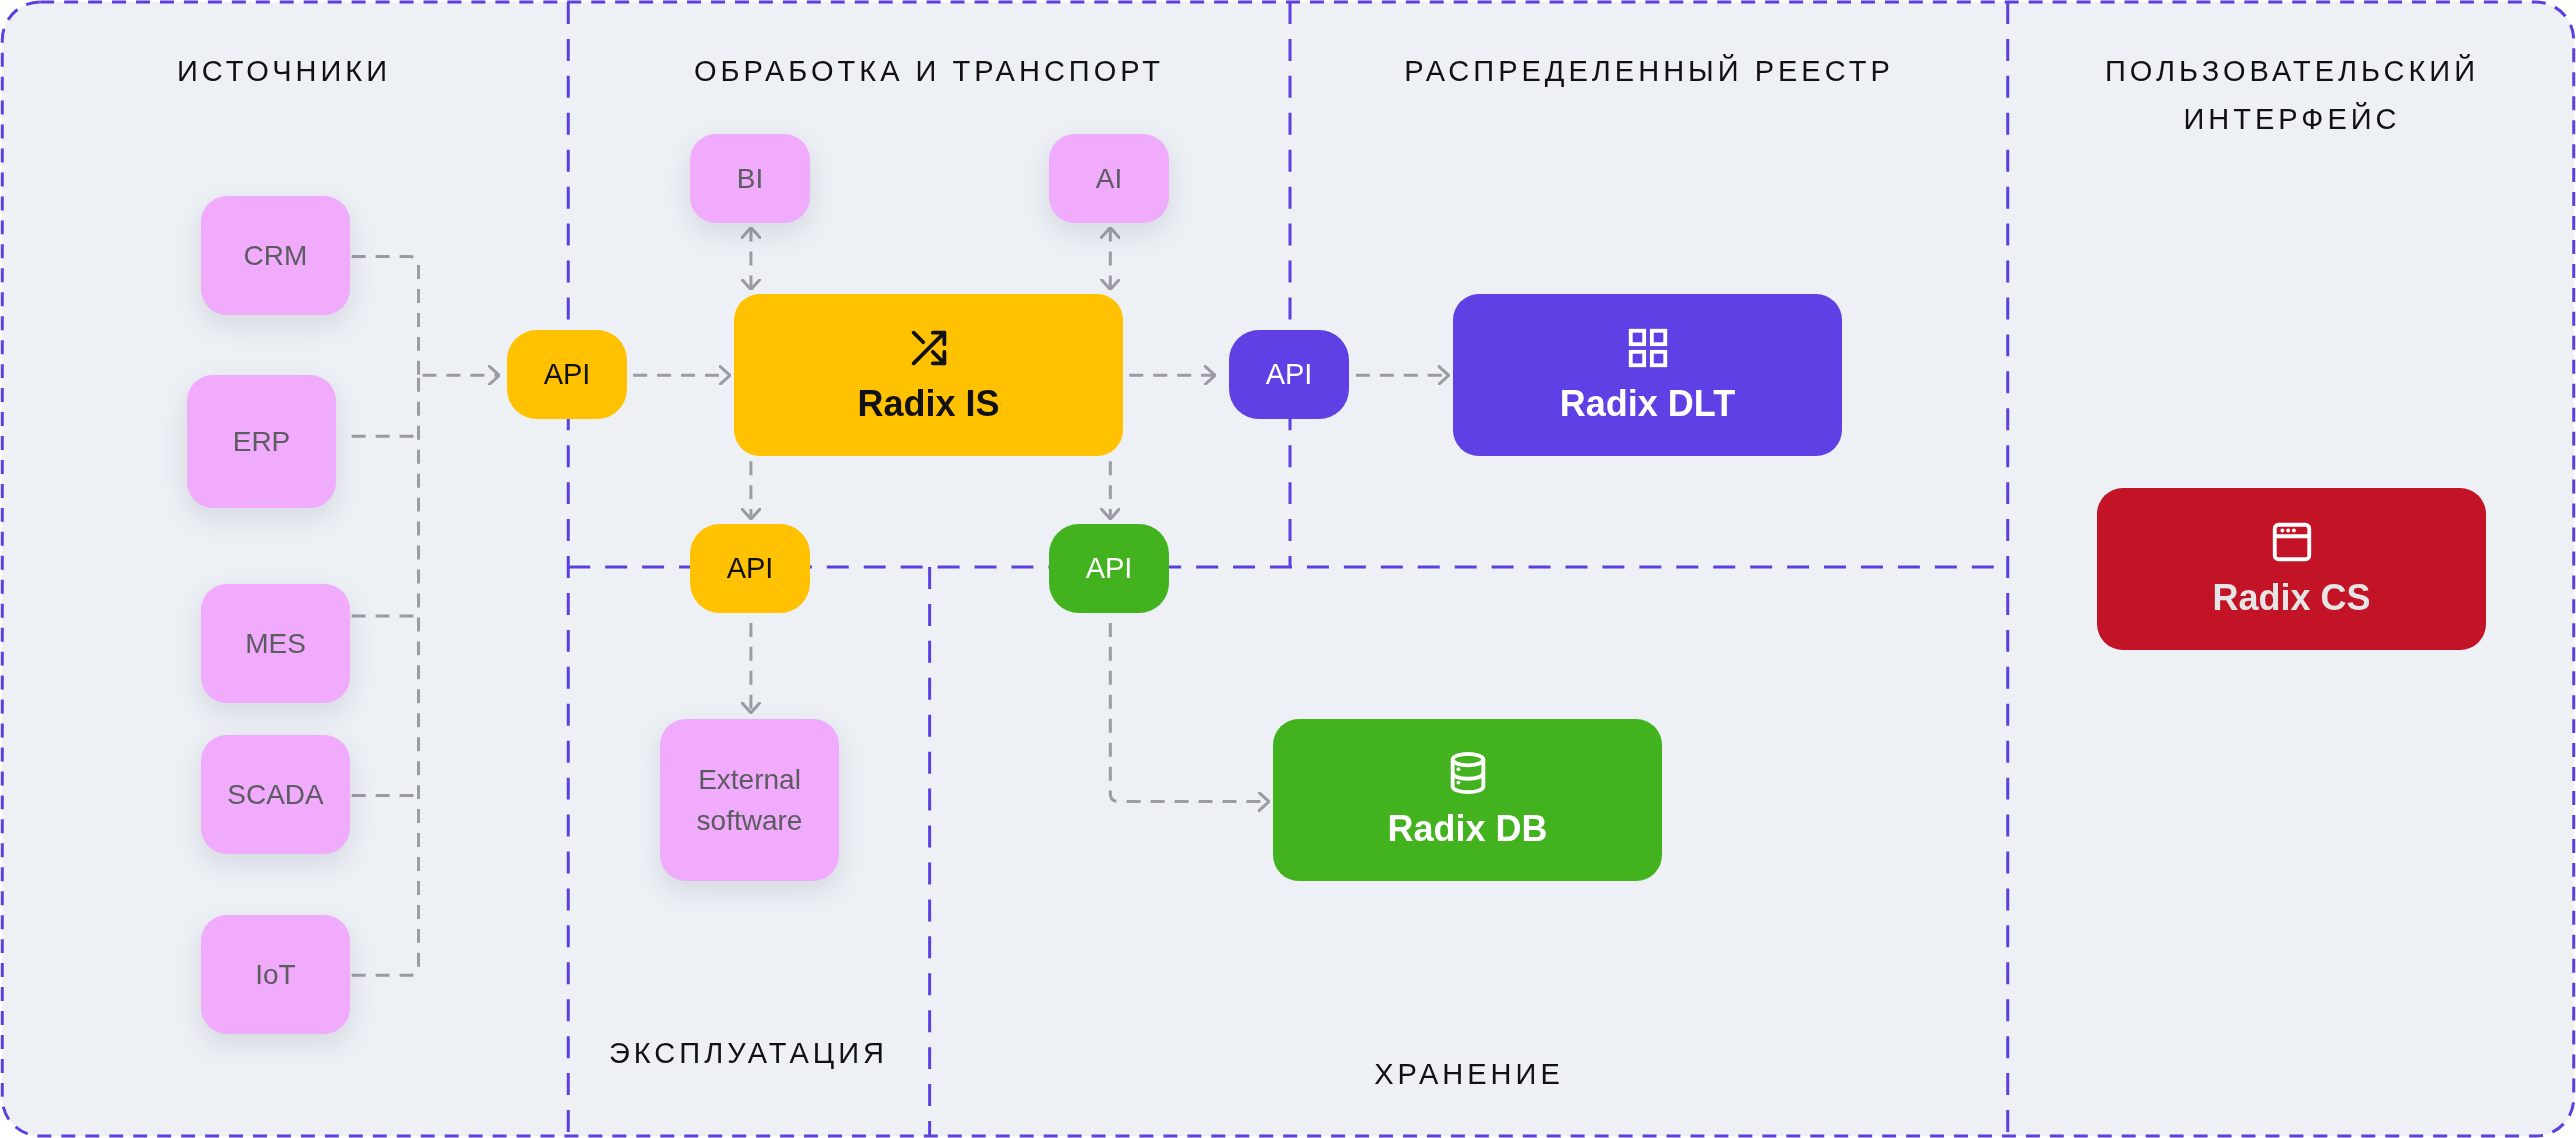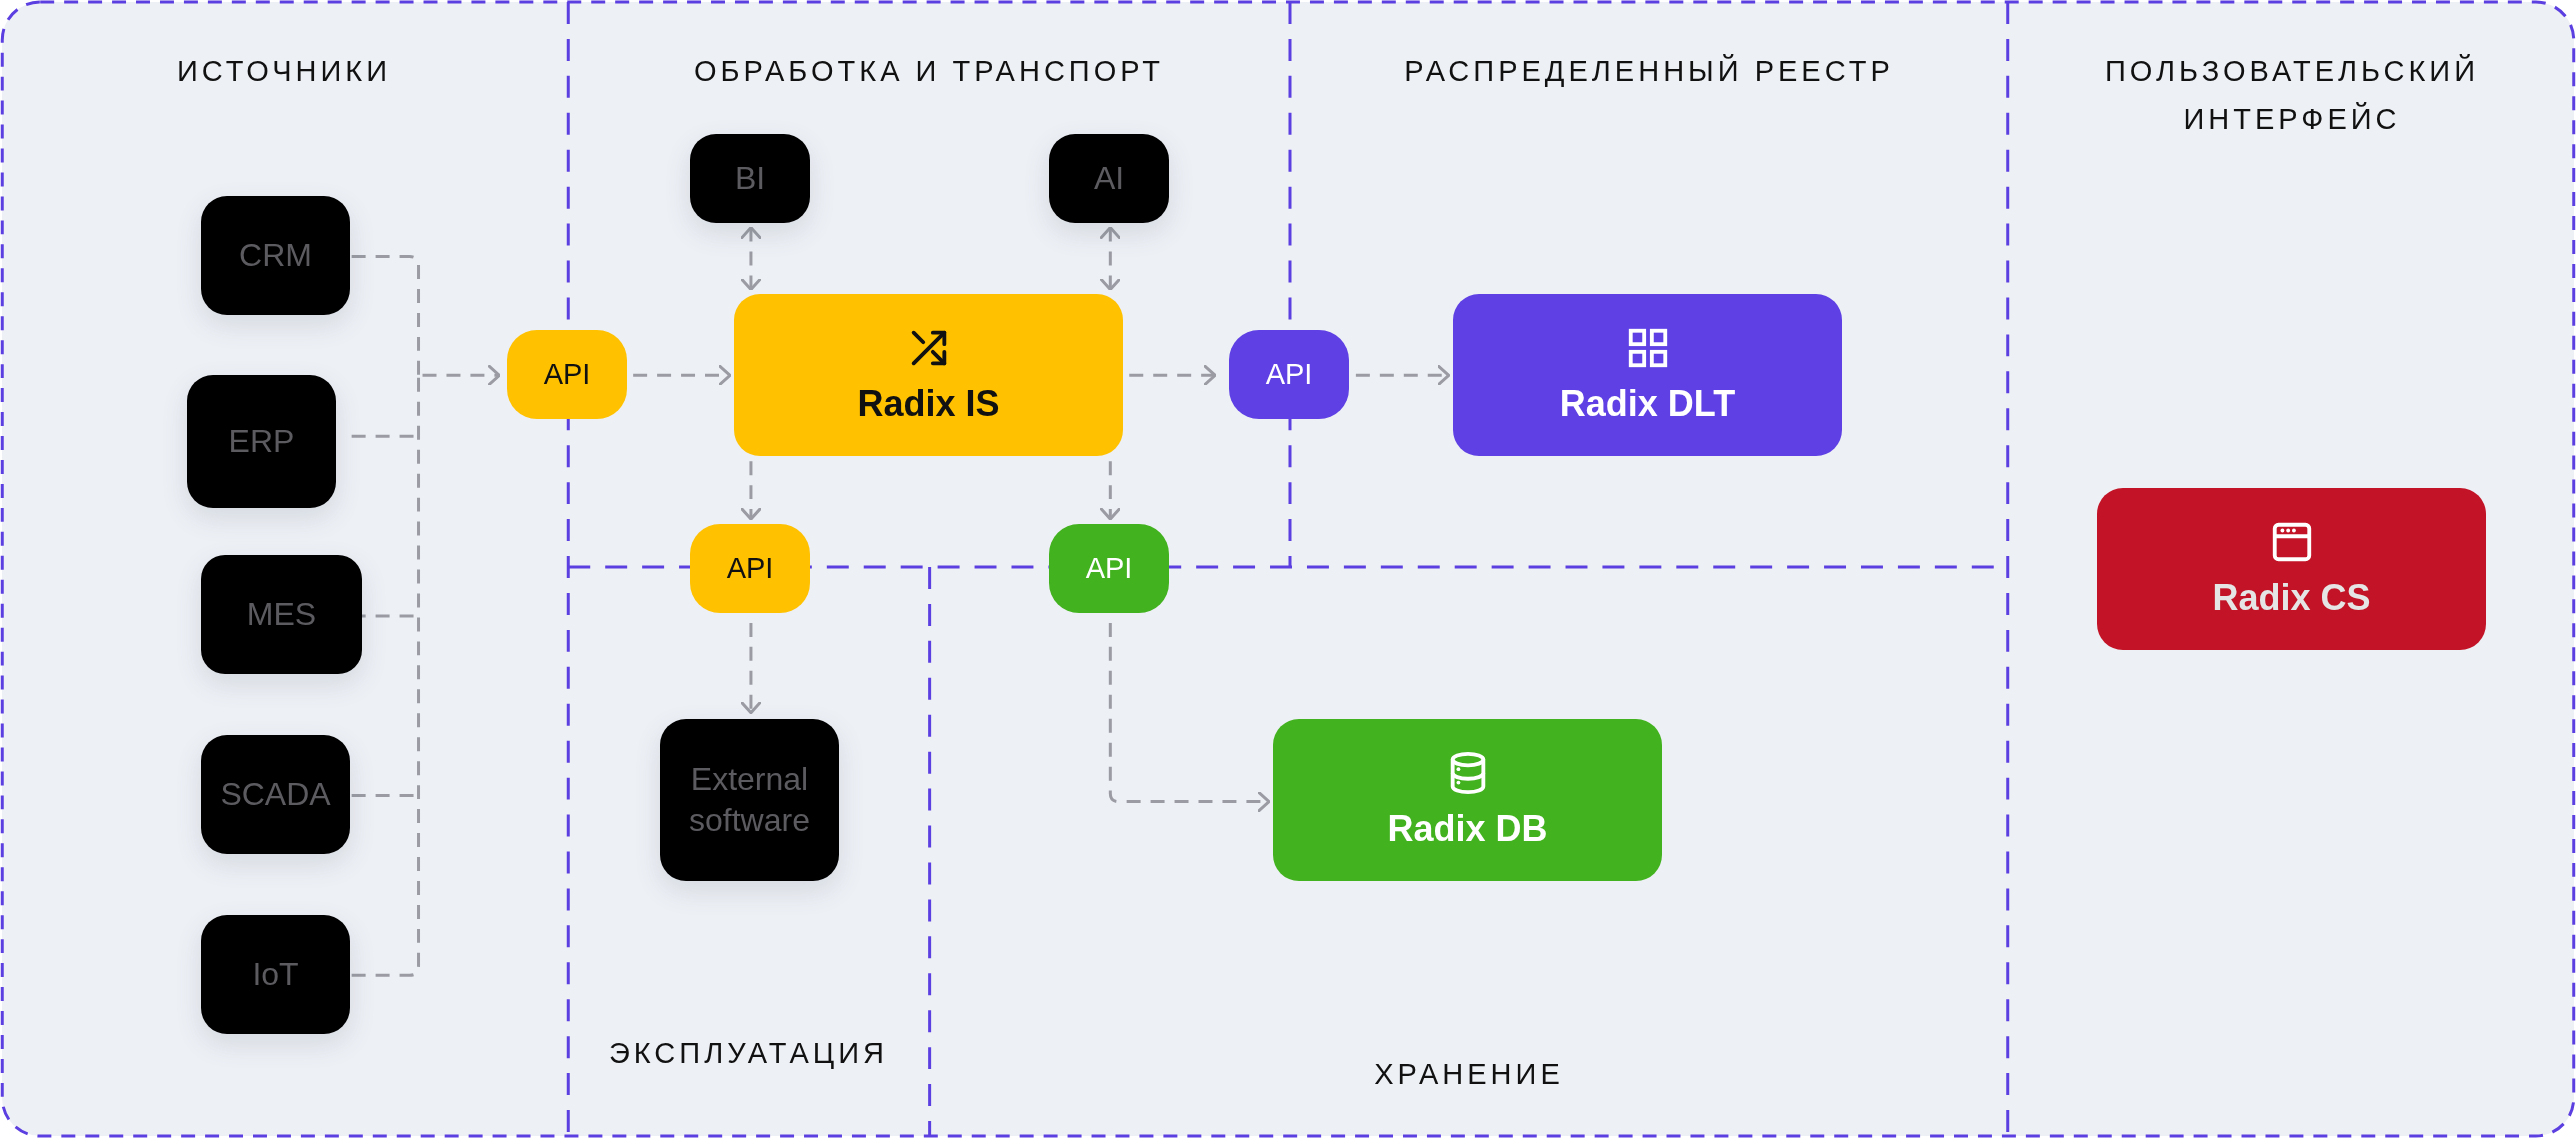--- a/index.html
+++ b/index.html
@@ -2,21 +2,21 @@
 <html><head>
 <meta charset="utf-8">
 <style>
   html, body { margin:0; padding:0; }
   body { width:2576px; height:1138px; background:#ffffff; font-family:"Liberation Sans", sans-serif; overflow:hidden; }
   #stage { position:relative; width:2576px; height:1138px; }
   #canvas-bg { position:absolute; left:2px; top:2px; width:2572px; height:1134px; background:#EDF0F5; border-radius:38px; }
   svg#lines { position:absolute; left:0; top:0; width:2576px; height:1138px; }
   .section-title { position:absolute; text-align:center; color:#111; font-size:29px; letter-spacing:4px; line-height:48px; text-transform:uppercase; }
   .node { position:absolute; display:flex; flex-direction:column; align-items:center; justify-content:center; box-sizing:border-box; }
-  .src { background:#000000; border-radius:26px; box-shadow:0 10px 26px rgba(90,100,120,0.16); color:#5b5b60; font-size:32px; text-align:center; line-height:41px; }
+  .src { background:#f0abfc; border-radius:26px; box-shadow:0 10px 26px rgba(90,100,120,0.16); color:#5b5b60; font-size:28px; text-align:center; line-height:41px; }
   .api { border-radius:30px; font-size:29px; }
   .big { border-radius:26px; font-size:36px; font-weight:bold; }
   .big .icon { width:46px; height:46px; margin-bottom:12px; }
   .yellow { background:#FFC100; color:#111; }
   .purple { background:#5E40E4; color:#fff; }
   .green { background:#43B21F; color:#fff; }
   .red { background:#C21426; color:#e5e5e5; }
 </style>
 </head>
 <body>
@@ -63,21 +63,21 @@
   <div class="section-title" style="left:0;width:568px;top:47px;">Источники</div>
   <div class="section-title" style="left:568px;width:722px;top:47px;">Обработка и транспорт</div>
   <div class="section-title" style="left:2008px;width:568px;top:47px;">Пользовательский</div>
   <div class="section-title" style="left:1290px;width:718px;top:47px;">Распределенный реестр</div>
   <div class="section-title" style="left:2008px;width:568px;top:95px;">интерфейс</div>
   <div class="section-title" style="left:568px;width:361px;top:1029px;">Эксплуатация</div>
   <div class="section-title" style="left:930px;width:1078px;top:1029px;margin-top:21px;">Хранение</div>
 
   <div class="node src" style="left:201px;top:196px;width:149px;height:119px;">CRM</div>
   <div class="node src" style="left:187px;top:375px;width:149px;height:133px;">ERP</div>
-  <div class="node src" style="left:201px;top:555px;width:161px;height:119px;border-radius:24px;">MES</div>
+  <div class="node src" style="left:201px;top:584px;width:149px;height:119px;">MES</div>
   <div class="node src" style="left:201px;top:735px;width:149px;height:119px;">SCADA</div>
   <div class="node src" style="left:201px;top:915px;width:149px;height:119px;">IoT</div>
 
   <div class="node src" style="left:690px;top:134px;width:120px;height:89px;">BI</div>
   <div class="node src" style="left:1049px;top:134px;width:120px;height:89px;">AI</div>
 
   <div class="node api yellow" style="left:507px;top:330px;width:120px;height:89px;">API</div>
   <div class="node api purple" style="left:1229px;top:330px;width:120px;height:89px;">API</div>
   <div class="node api yellow" style="left:690px;top:524px;width:120px;height:89px;">API</div>
   <div class="node api green" style="left:1049px;top:524px;width:120px;height:89px;">API</div>

